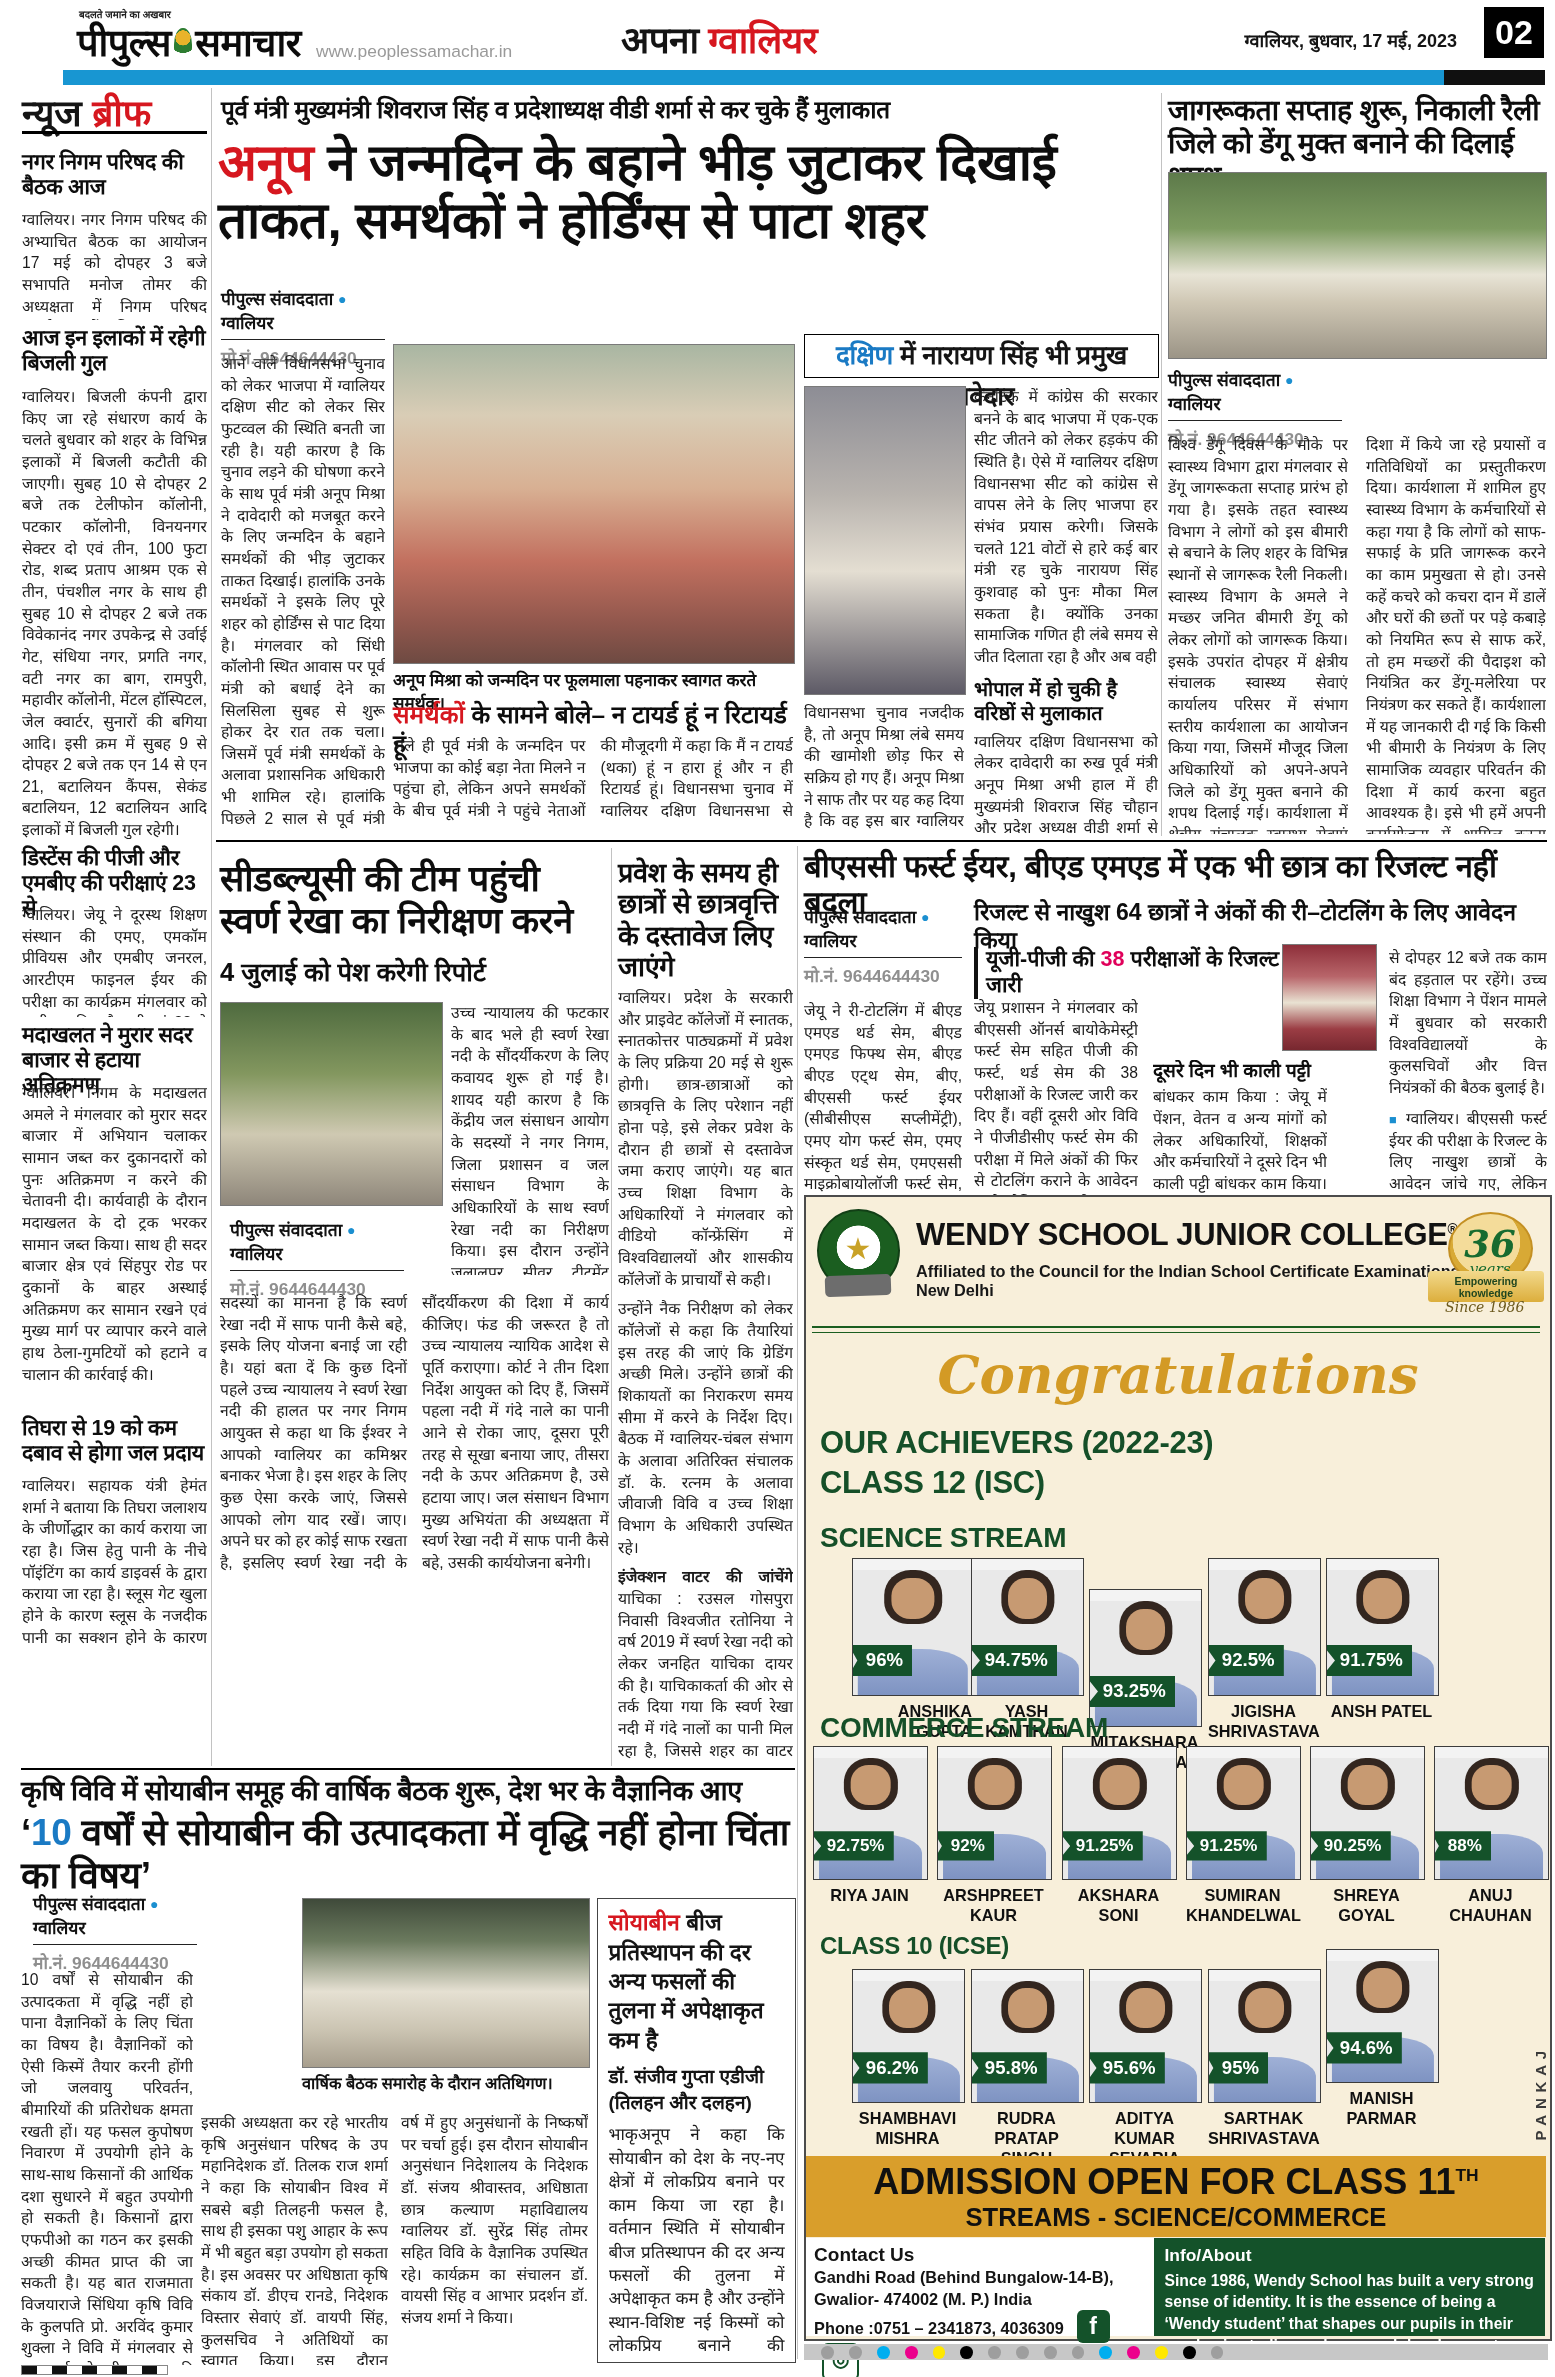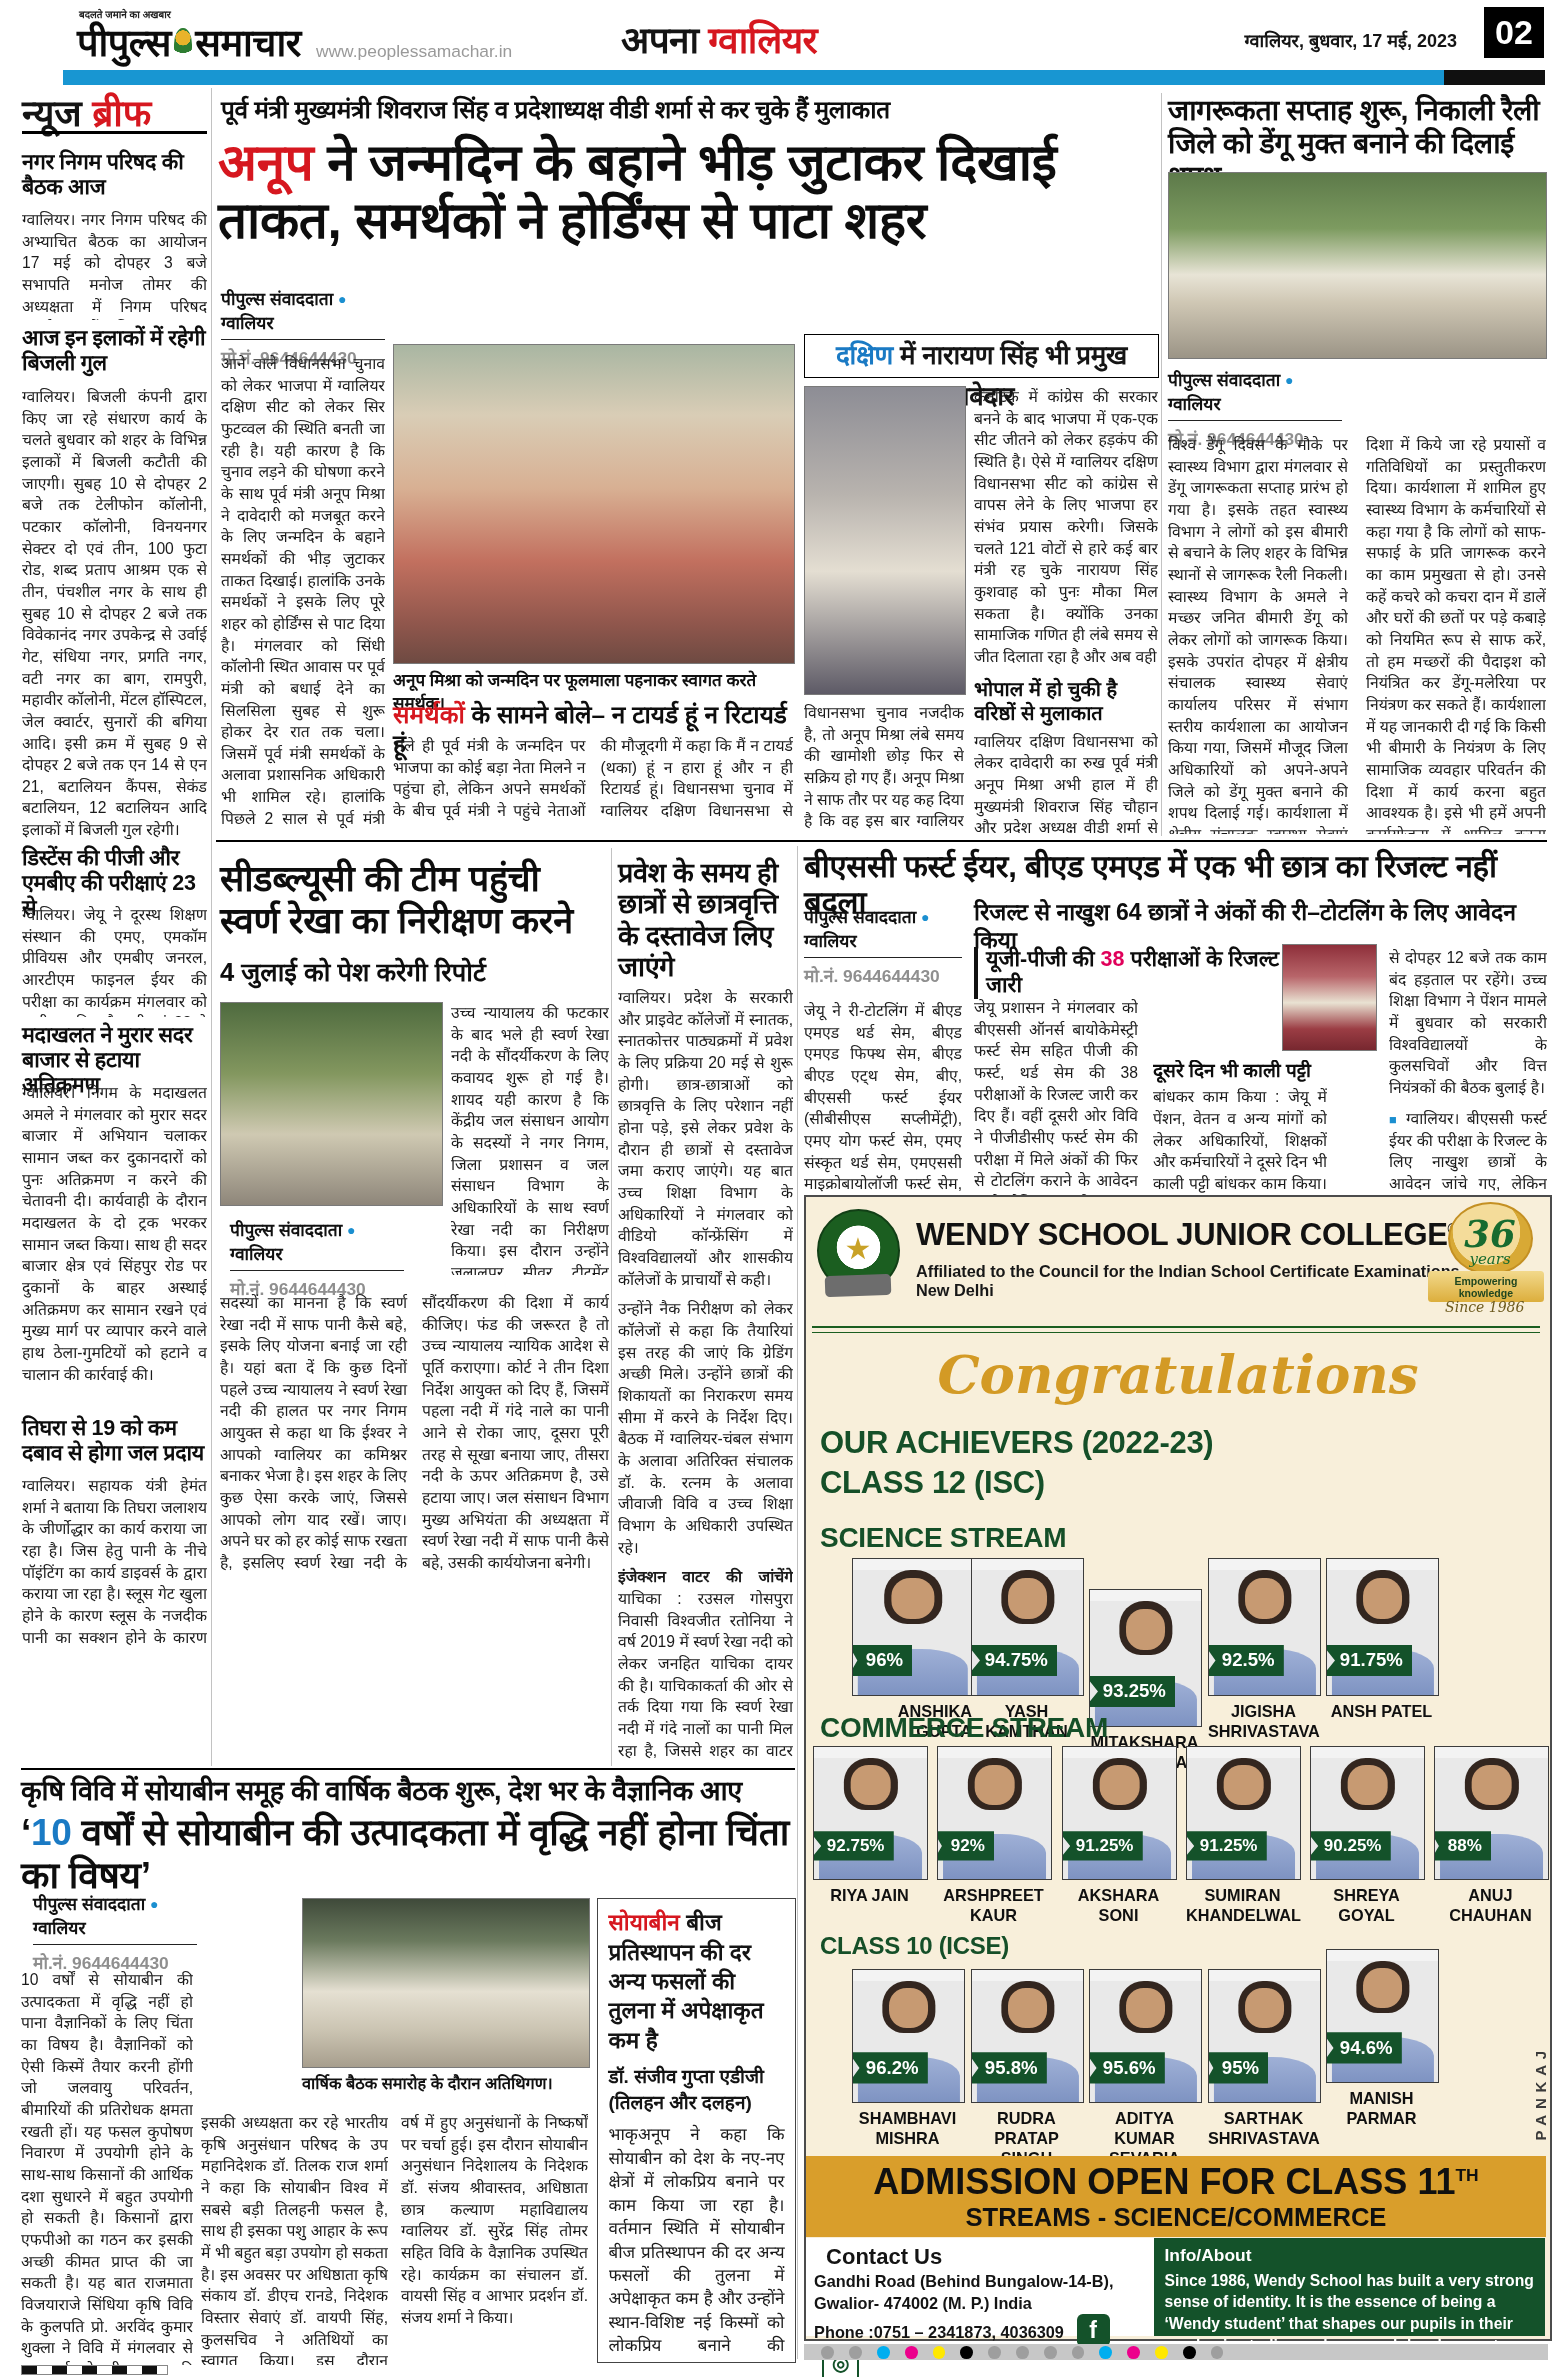--- a/index.html
+++ b/index.html
@@ -224,21 +224,21 @@
 
   <div class="adbox" style="left:804px;top:1195px;width:744px;height:1142px;">
 
     <div class="slogo" style="left:10.5px;top:11.6px;width:79px;height:79px;"></div>
 
     <div class="abs" style="left:110px;top:20px;width:557px;font-size:31px;font-weight:800;color:#121212;letter-spacing:-0.3px;">
       <span>WENDY SCHOOL JUNIOR COLLEGE</span><sup style="font-size:14px;">®</sup>
     </div>
     <div class="abs" style="left:110px;top:65px;width:569px;font-size:16.3px;font-weight:700;color:#171717;">Affiliated to the Council for the Indian School Certificate Examinations- New Delhi</div>
 
-    <div class="badge36" style="right:17.4px;top:5px;width:81px;height:69px;">
+    <div class="badge36" style="right:17.4px;top:15px;width:81px;height:69px;">
       <div class="b36">36</div>
       <div class="byrs">years</div>
     </div>
     <div class="ribbon-tag" style="right:5.8px;top:74px;width:105px;">Empowering knowledge</div>
     <div class="abs" style="right:25.6px;top:102px;font-family:'DejaVu Serif',serif;font-style:italic;font-size:14px;color:#6d5a1e;">Since 1986</div>
 
     <div class="abs" style="left:5.8px;top:129px;width:728px;border-top:2.3px solid #1b5e20;"></div>
     <div class="abs" style="left:5.8px;top:135px;width:728px;border-top:1.7px solid #1b5e20;"></div>
 
     <div class="abs" style="left:0;top:146px;width:100%;text-align:center;font-family:'DejaVu Serif',serif;
@@ -402,21 +402,21 @@
     <div class="credit-v" style="right:1.2px;top:848px;">PANKAJ</div>
 
     <div class="band-gold" style="left:0;top:959px;width:740px;height:81px;">
       <div style="font-size:36px;font-weight:800;margin-top:4.6px;">
         <span>ADMISSION OPEN FOR CLASS 11</span><sup style="font-size:17.4px;">TH</sup>
       </div>
       <div style="font-size:25.6px;font-weight:800;">STREAMS - SCIENCE/COMMERCE</div>
     </div>
 
     <div class="abs" style="left:0;top:1041px;width:348px;height:98px;background:#ffffff;padding:5.8px 0 0 8.1px;box-sizing:border-box;">
-      <div style="font-size:22px;font-weight:800;margin-left:12px;">Contact Us</div>
+      <div style="font-size:19px;font-weight:800;">Contact Us</div>
       <div style="font-size:16.3px;font-weight:700;line-height:1.35;">
         <div>Gandhi Road (Behind Bungalow-14-B),</div>
         <div>Gwalior- 474002 (M. P.) India</div>
         <div>
           <span>Phone :0751 – 2341873, 4036309</span>
           <span class="icn"><span>f</span></span>
           <span class="icn outline"><span>◎</span></span>
         </div>
 
       </div>

